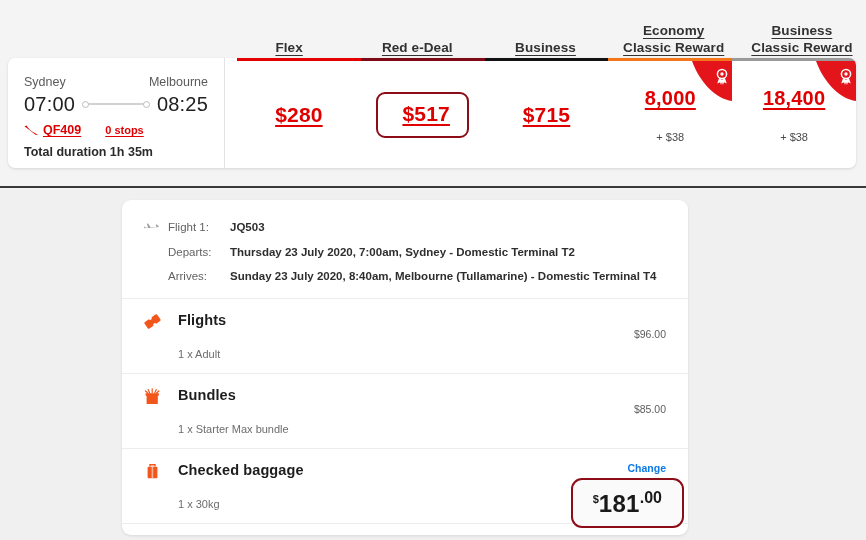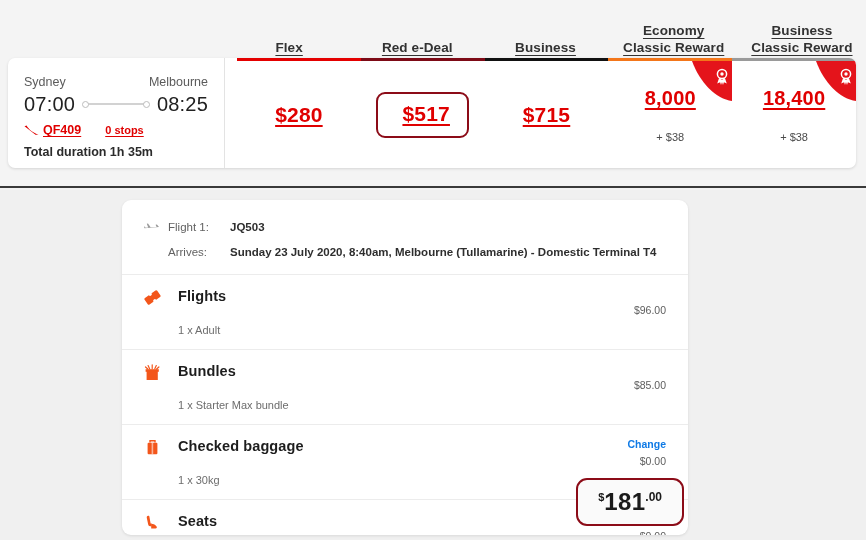--- a/index.html
+++ b/index.html
@@ -151,21 +151,21 @@
   .item-amount.nochange { margin-top: 17px; }
   .total-box {
     position: absolute; right: 4px; top: 278px;
     border: 2.4px solid #8c0c18; border-radius: 11px;
     background: #fafafa;
     padding: 10px 20px; min-width: 78px; text-align: center;
   }
   .total-amount { font-weight: 700; color: #1a1a1a; line-height: 1; white-space: nowrap; }
   .total-cur { font-size: 11px; vertical-align: 9px; font-weight: 700; }
   .total-int { font-size: 24px; letter-spacing: .3px; }
-  .total-dec { font-size: 12px; vertical-align: 9px; font-weight: 700; }
+  .total-dec { font-size: 16px; vertical-align: 9px; font-weight: 700; }
 </style>
 </head>
 <body>
 
 <div class="page">
 
   <div class="top-section">
 
     <div class="fare-head-row">
       <div class="fare-head">
@@ -276,20 +276,24 @@
           <span class="plane-icon">
             <svg width="16" height="11" viewBox="0 0 16 11">
               <path d="M0.5 6.2 L15 5.1 L12.9 2.4 L11.6 2.7 L12.6 5.0 L6.6 5.3 L4.0 1.6 L2.8 1.8 L4.2 5.5 L1.6 5.7 L0.7 4.6 L0 4.8 Z" fill="#9a9a9a"></path>
               <path d="M1 7.4 L13.5 6.5 L13.5 7.2 L1 7.9 Z" fill="#9a9a9a" opacity="0"></path>
             </svg>
           </span>
           <span class="flight-label">Flight 1:</span>
           <span class="flight-value">JQ503</span>
         </div>
         <div class="flight-line">
+          <span class="flight-label indent">Departs:</span>
+          <span class="flight-value">Thursday 23 July 2020, 7:00am, Sydney - Domestic Terminal T2</span>
+        </div>
+        <div class="flight-line">
           <span class="flight-label indent">Arrives:</span>
           <span class="flight-value">Sunday 23 July 2020, 8:40am, Melbourne (Tullamarine) - Domestic Terminal T4</span>
         </div>
       </div>
 
       <div class="item-row">
         <span class="item-icon">
           <svg width="17" height="17" viewBox="0 0 17 17">
             <g transform="rotate(-35 8.5 8.5)">
               <rect x="0.8" y="4.5" width="15.4" height="8" rx="1.3" fill="#f3561b"></rect>

